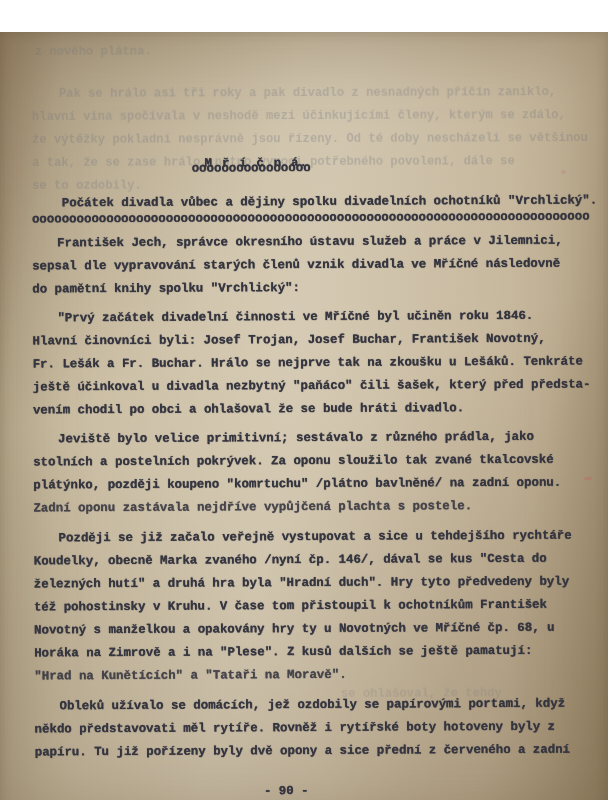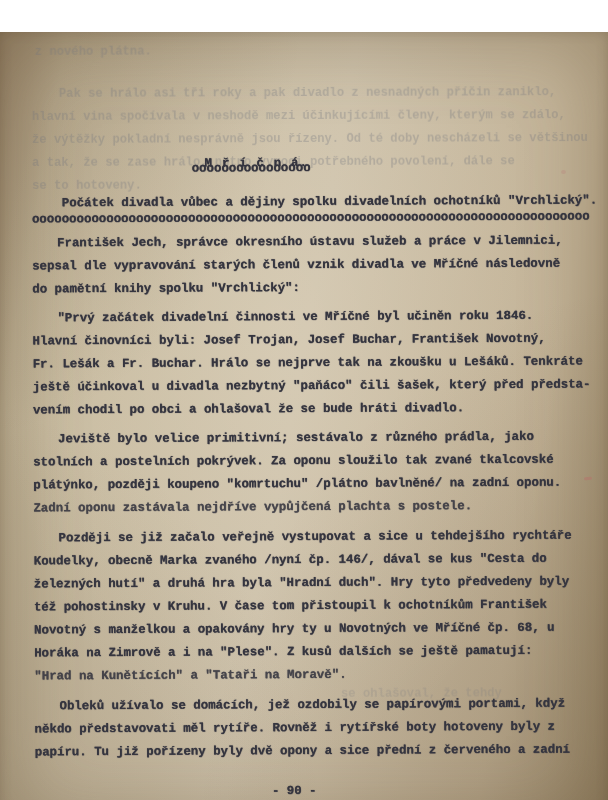--- a/index.html
+++ b/index.html
@@ -55,21 +55,21 @@
 <body>
 
 <div class="photo">
 
   <div class="ghostlayer">
     <div class="gline" style="top:12px;left:36px">z nového plátna.</div>
     <div class="gline" style="top:54px;left:60px">Pak se hrálo asi tři roky a pak divadlo z nesnadných příčin zaniklo,</div>
     <div class="gline" style="top:77px;left:33px">hlavní vina spočívala v neshodě mezi účinkujícími členy, kterým se zdálo,</div>
     <div class="gline" style="top:100px;left:33px">že výtěžky pokladní nesprávně jsou řízeny. Od té doby nescházeli se většinou</div>
     <div class="gline" style="top:123px;left:33px">a tak, že se zase hrálo, nutno vymoci potřebného povolení, dále se</div>
-    <div class="gline" style="top:146px;left:33px">se to hotoveny.</div>
+    <div class="gline" style="top:146px;left:33px">se to ozdobily.</div>
     <div class="gline softer" style="top:655px;left:340px">se ohlašoval, že tehdy</div>
   </div>
 
   <div class="textlayer">
     <div class="line title" style="top:124px;left:206px">M ř í č n á.</div>
     <div class="line" style="top:129px;left:193px">oooooooooooooooo</div>
     <div class="line" style="top:163px;left:63px">Počátek divadla vůbec a dějiny spolku divadelních ochotníků "Vrchlický".</div>
     <div class="line" style="top:179px;left:33px">ooooooooooooooooooooooooooooooooooooooooooooooooooooooooooooooooooooooooooo</div>
 
     <div class="line" style="top:203px;left:58px">František Jech, správce okresního ústavu služeb a práce v Jilemnici,</div>
@@ -92,18 +92,18 @@
     <div class="line" style="top:544px;left:33px">železných hutí" a druhá hra byla "Hradní duch". Hry tyto předvedeny byly</div>
     <div class="line" style="top:567px;left:33px">též pohostinsky v Kruhu. V čase tom přistoupil k ochotníkům František</div>
     <div class="line" style="top:590px;left:33px">Novotný s manželkou a opakovány hry ty u Novotných ve Mříčné čp. 68, u</div>
     <div class="line" style="top:613px;left:33px">Horáka na Zimrově a i na "Plese". Z kusů dalších se ještě pamatují:</div>
     <div class="line faded" style="top:636px;left:33px">"Hrad na Kunětících" a "Tataři na Moravě".</div>
 
     <div class="line" style="top:666px;left:58px">Obleků užívalo se domácích, jež ozdobily se papírovými portami, když</div>
     <div class="line" style="top:689px;left:33px">někdo představovati měl rytíře. Rovněž i rytířské boty hotoveny byly z</div>
     <div class="line" style="top:712px;left:33px">papíru. Tu již pořízeny byly dvě opony a sice přední z červeného a zadní</div>
 
-    <div class="line" style="top:752px;left:270px">- 90 -</div>
+    <div class="line" style="top:752px;left:262px">- 90 -</div>
   </div>
 
   <div class="speck"></div>
   <div class="speck2"></div>
 </div>
 
 </body></html>

